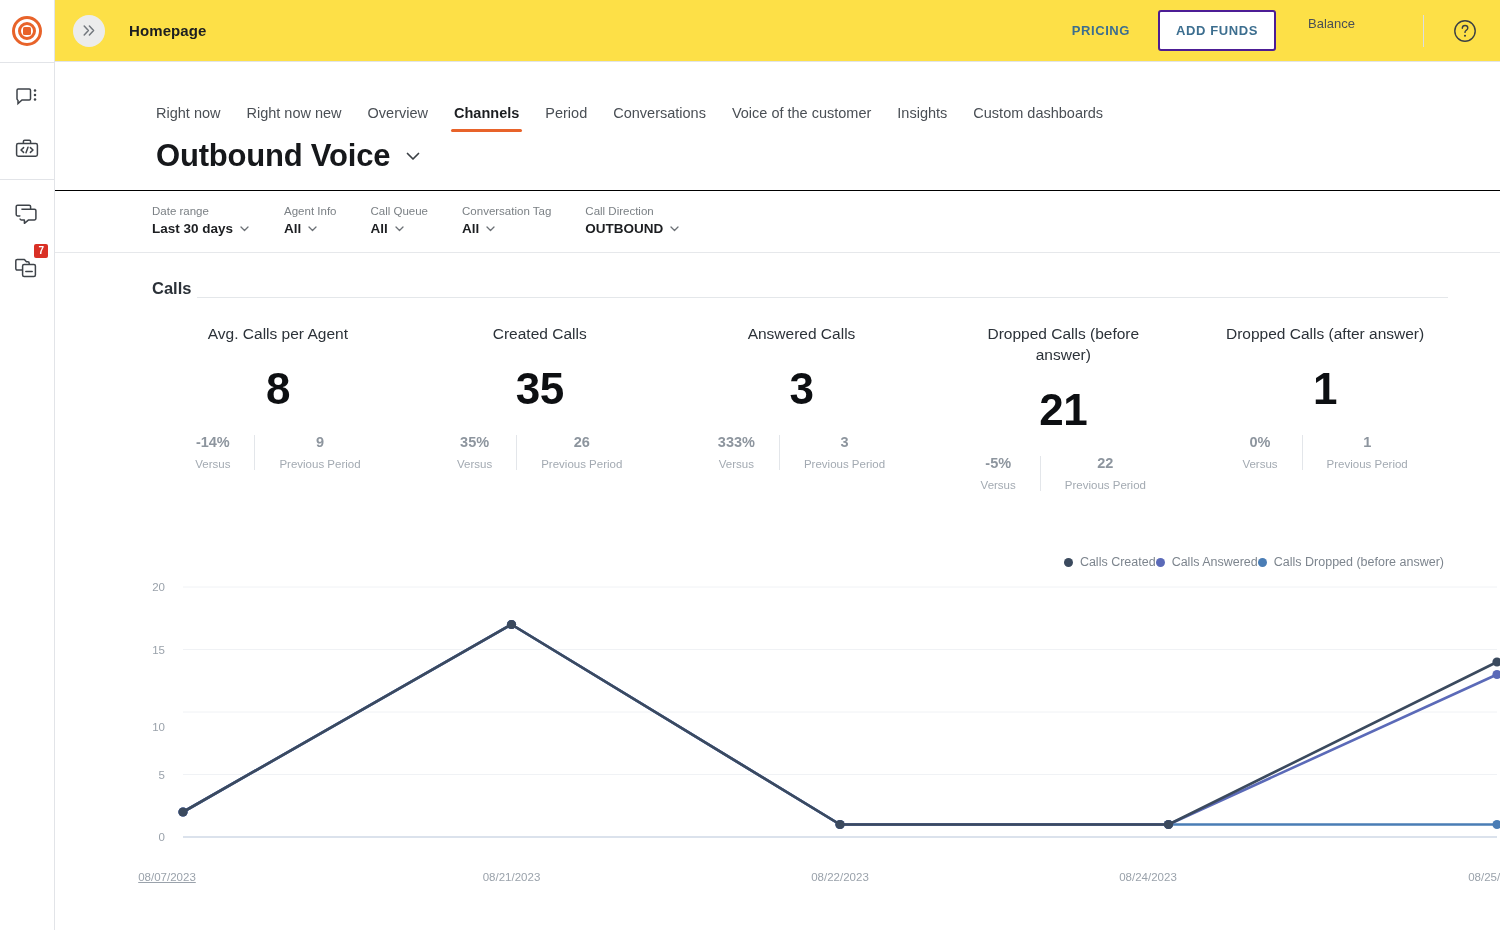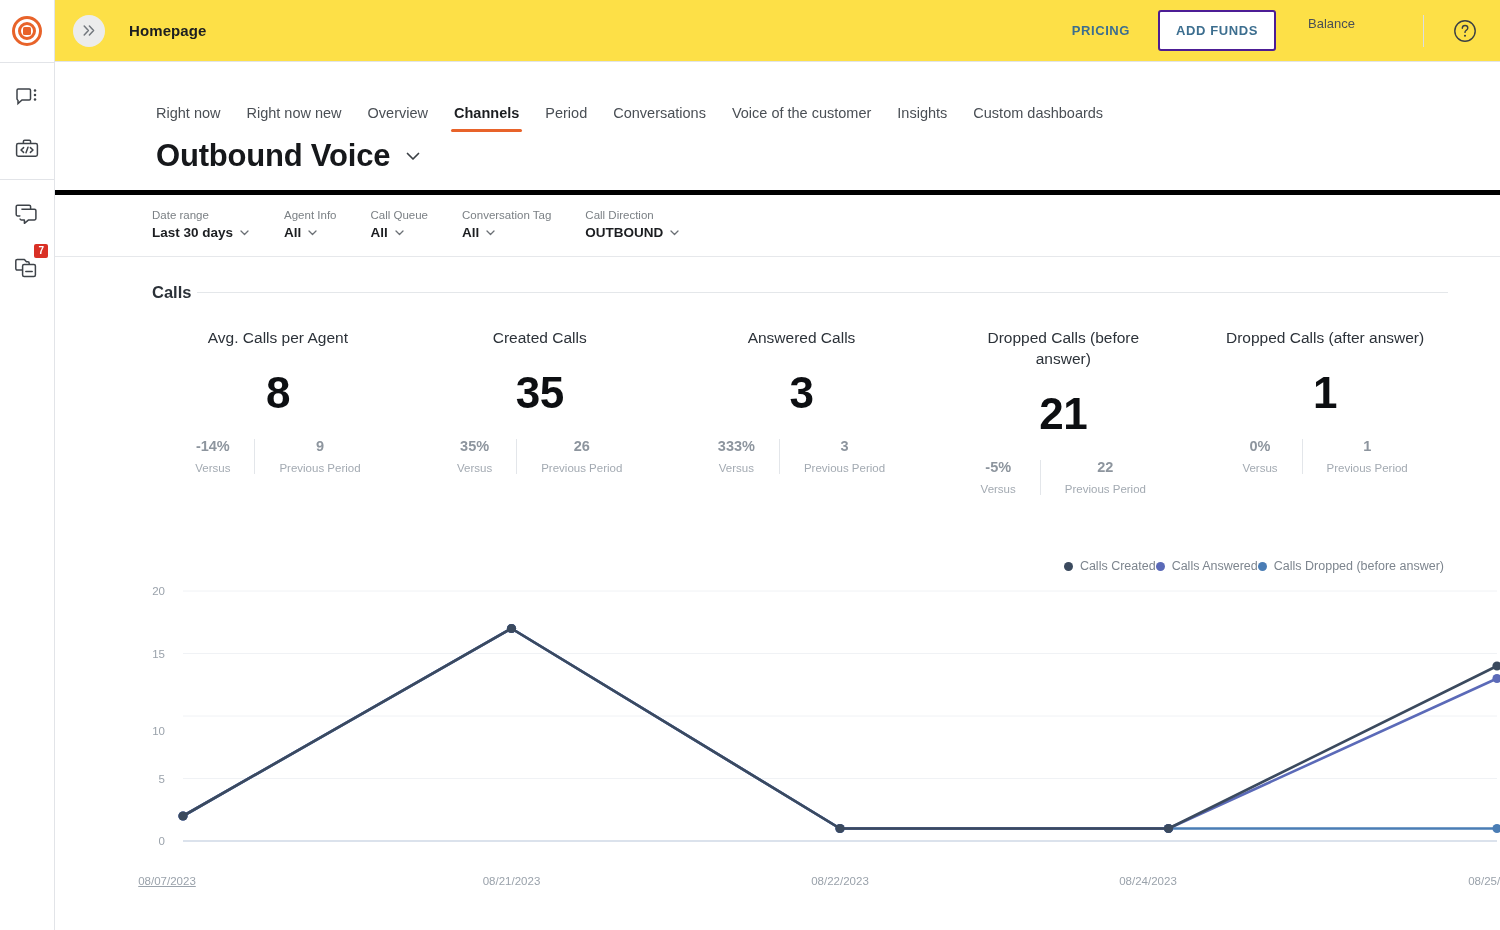--- a/index.html
+++ b/index.html
@@ -109,34 +109,34 @@
   }
   .big-title {
     font-size: 31px; font-weight: 700; color: #16181b; letter-spacing: -.2px;
   }
   .caret { color: #44484e; display: flex; align-items: center; cursor: pointer; }
 
   
   .filters {
     display: flex; align-items: flex-start; gap: 0;
     padding: 14px 0 16px 97px;
-    border-top: 5px solid #000000;
+    border-top: 1px solid #000000;
     border-bottom: 1px solid #e6e8eb;
   }
   .filter { padding-right: 34px; cursor: pointer; }
   .filter-label { font-size: 11.5px; color: #7b8085; margin-bottom: 4px; white-space: nowrap; }
   .filter-value {
     font-size: 13.5px; font-weight: 700; color: #1c1e21;
     display: flex; align-items: center; gap: 6px; white-space: nowrap;
   }
   .filter-value .chev { color: #6b7075; display: flex; }
 
   
   .section {
-    display: flex; align-items: center; gap: 6px;
+    display: flex; align-items: flex-end; gap: 6px;
     padding: 26px 52px 0 97px;
   }
   .section-title { font-size: 16.5px; font-weight: 700; color: #2b3138; }
   .section-rule { flex: 1 1 auto; height: 1px; background: #e4e7ea; }
 
   
   .kpis {
     display: flex; padding: 26px 44px 0 92px;
   }
   .kpi { flex: 1 1 0; display: flex; flex-direction: column; align-items: center; padding: 0 6px; }

